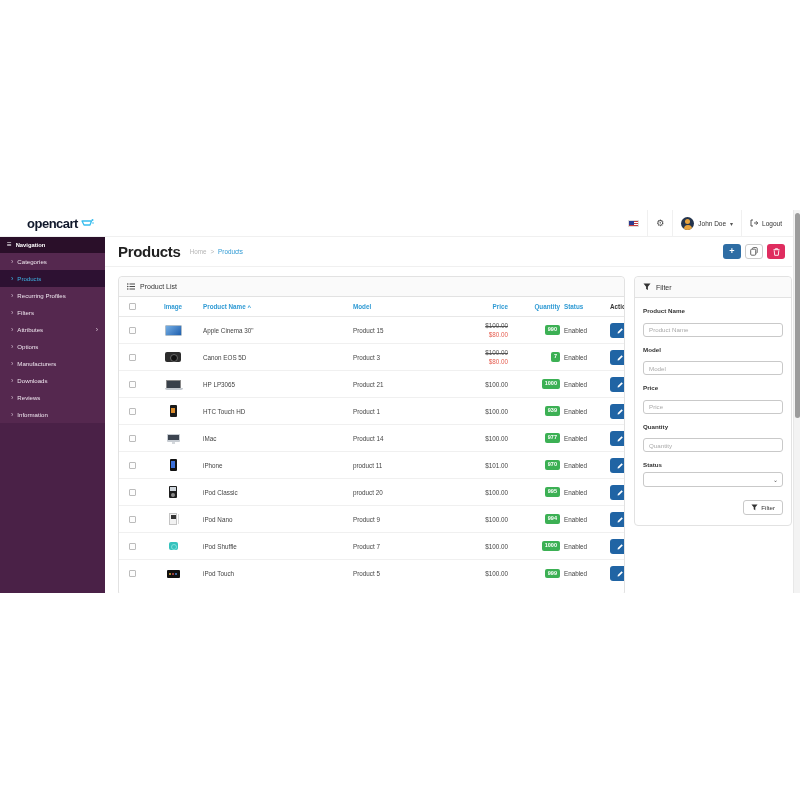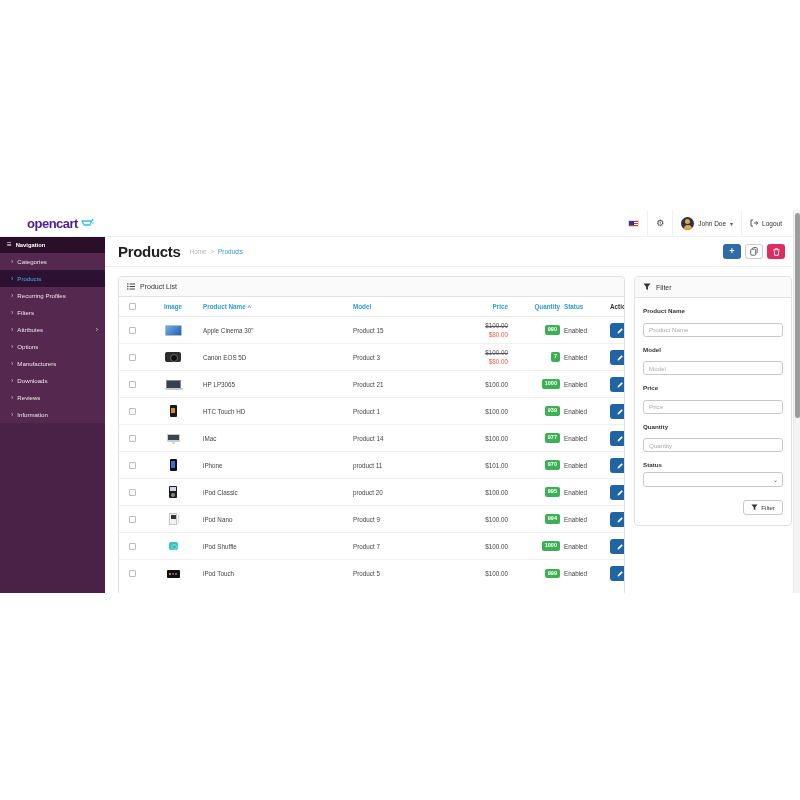--- a/index.html
+++ b/index.html
@@ -2,21 +2,21 @@
 <html><head>
 <meta charset="utf-8">
 <style>
   * { margin:0; padding:0; box-sizing:border-box; }
   html,body { width:800px; height:800px; background:#fff; font-family:"Liberation Sans",sans-serif; }
   .app { position:absolute; top:210px; left:0; width:800px; height:383px; background:#fff; overflow:hidden; }
 
   
   .topbar { height:27px; display:flex; align-items:center; background:#fff; border-bottom:1px solid #f0f0f0; padding-right:10px; }
   .logo { width:105px; display:flex; align-items:center; justify-content:center; gap:3px; }
-  .logo-text { font-size:13px; font-weight:bold; color:#4c1d95; letter-spacing:-0.5px;margin-left:16px; }
+  .logo-text { font-size:13px; font-weight:bold; color:#0f172a; letter-spacing:-0.5px;margin-left:16px; }
   .tb-right { margin-left:auto; display:flex; align-items:stretch; height:100%; }
   .tb-sec { display:flex; align-items:center; gap:4px; padding:0 8px; border-left:1px solid #f0f0f0; }
   .tb-sec:first-child { border-left:none; }
   .flag { width:11px; height:7px; background:repeating-linear-gradient(#c43b3b 0 1px,#fff 1px 2px); position:relative; border:0.5px solid #ddd; }
   .flag::after { content:""; position:absolute; left:0; top:0; width:5px; height:4px; background:#2b3a8f; }
   .gear-glyph { font-size:9px; color:#444; line-height:1; }
   .avatar { width:13px; height:13px; border-radius:50%; background:#24344d; position:relative; overflow:hidden; }
   .avatar::before { content:""; position:absolute; left:4px; top:2.5px; width:5px; height:5px; border-radius:50%; background:#e8a33d; }
   .avatar::after { content:""; position:absolute; left:2.5px; top:8px; width:8px; height:6px; border-radius:4px 4px 0 0; background:#e8a33d; }
   .tb-name { font-size:6.5px; color:#333; }

